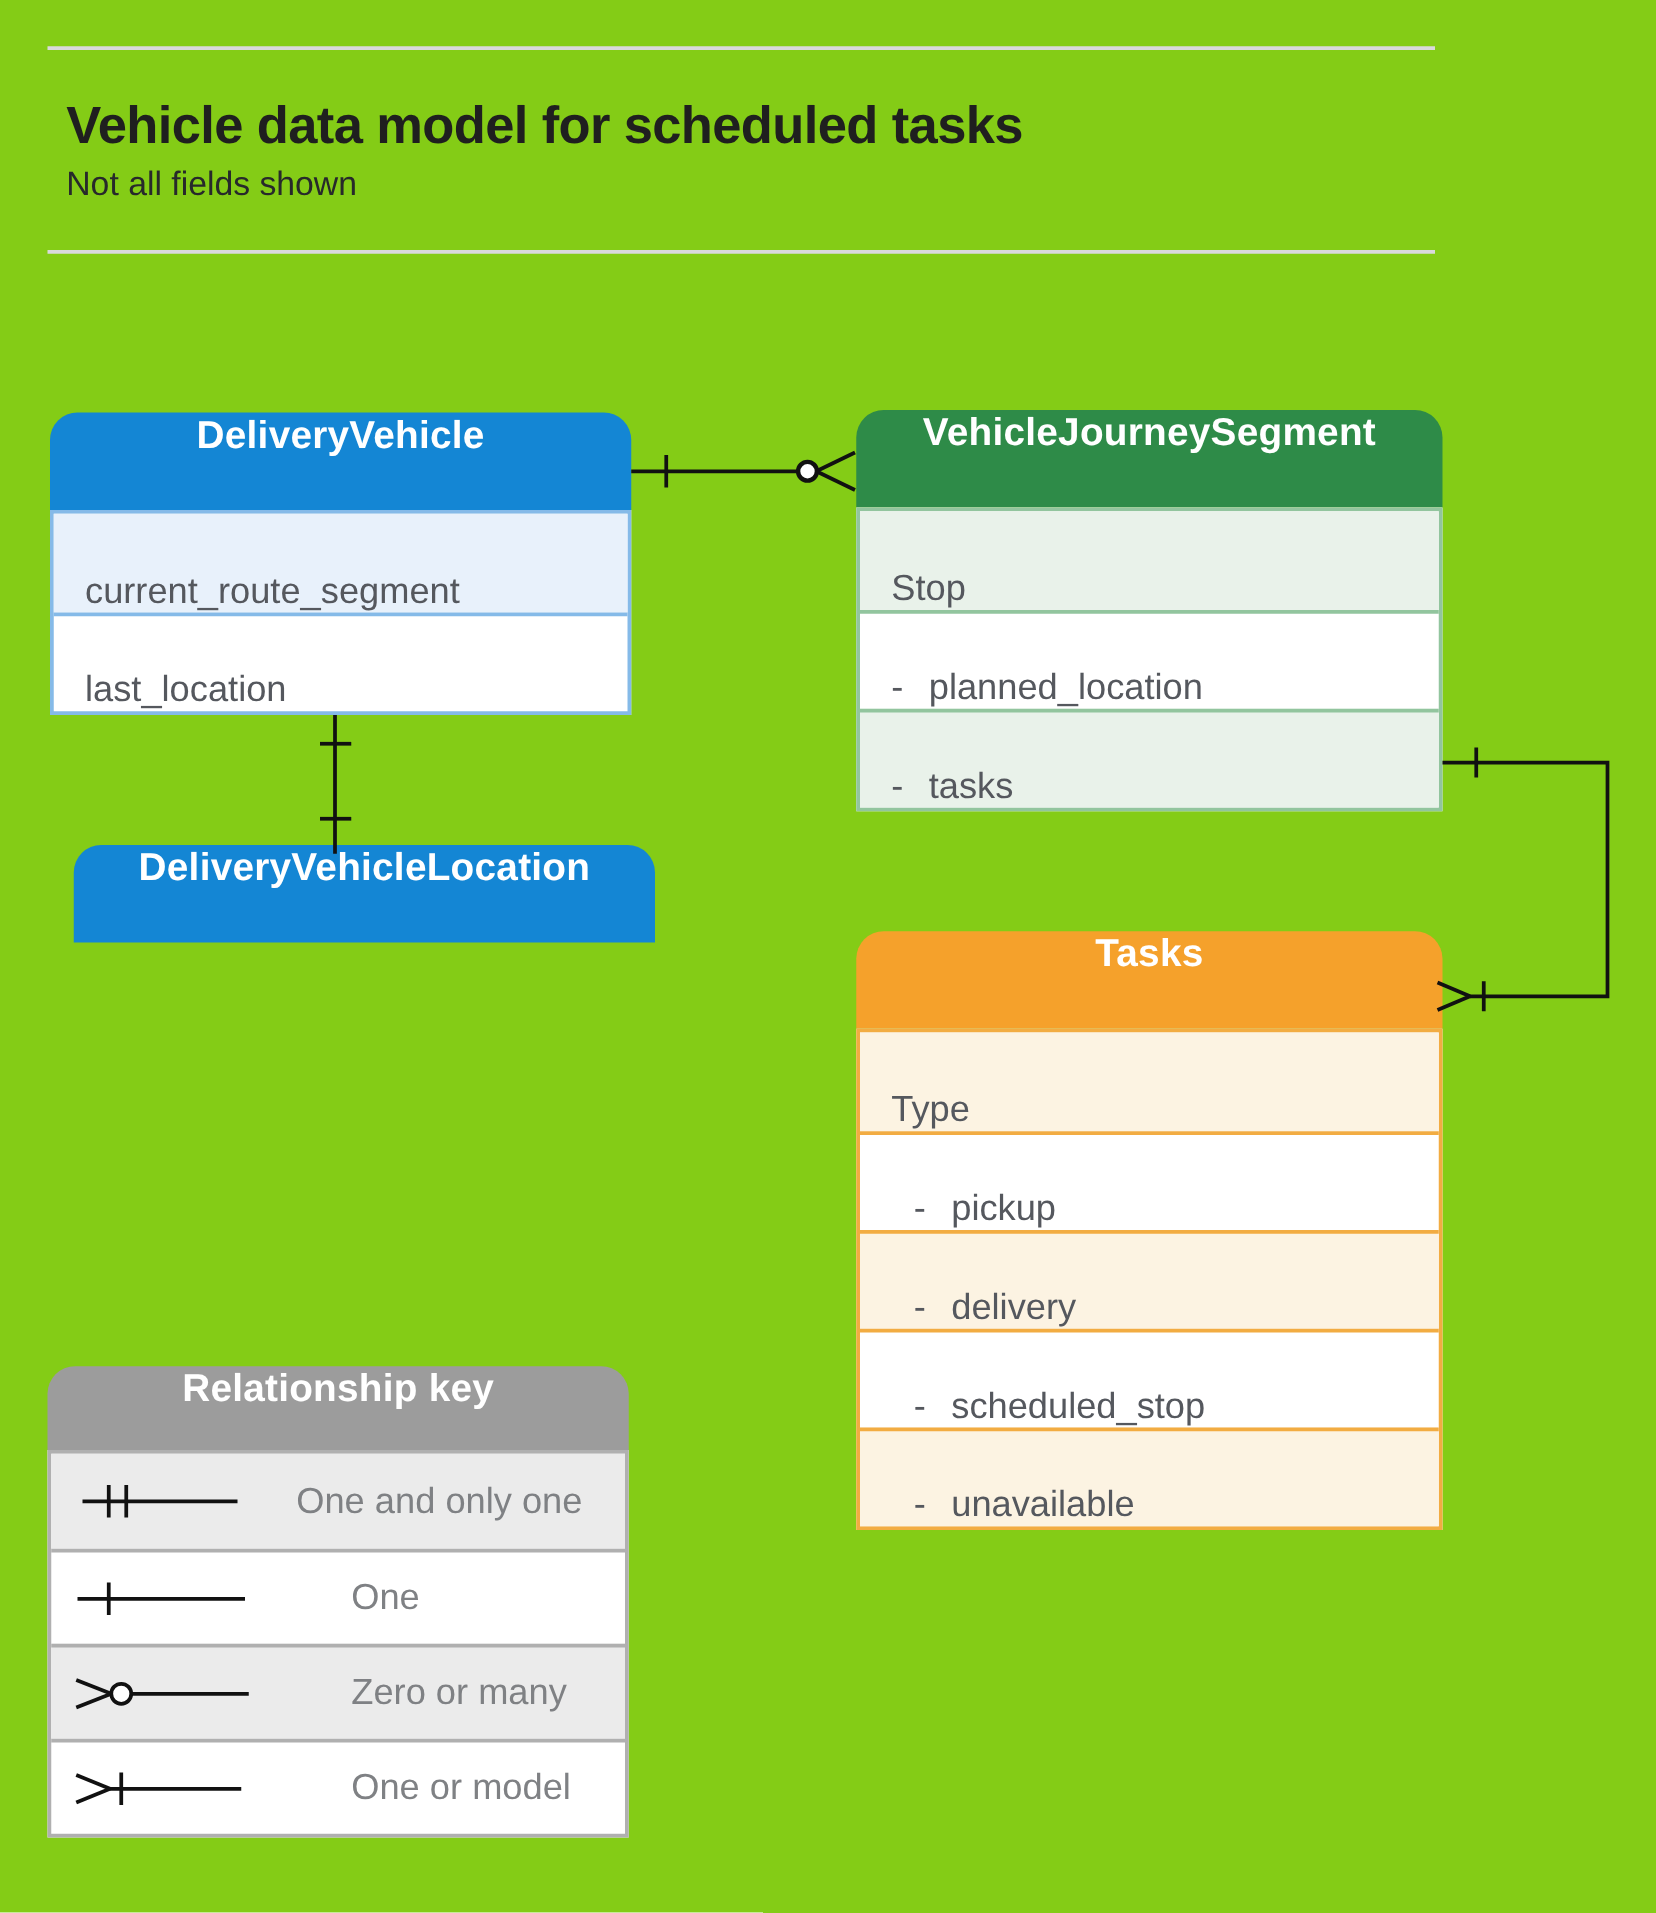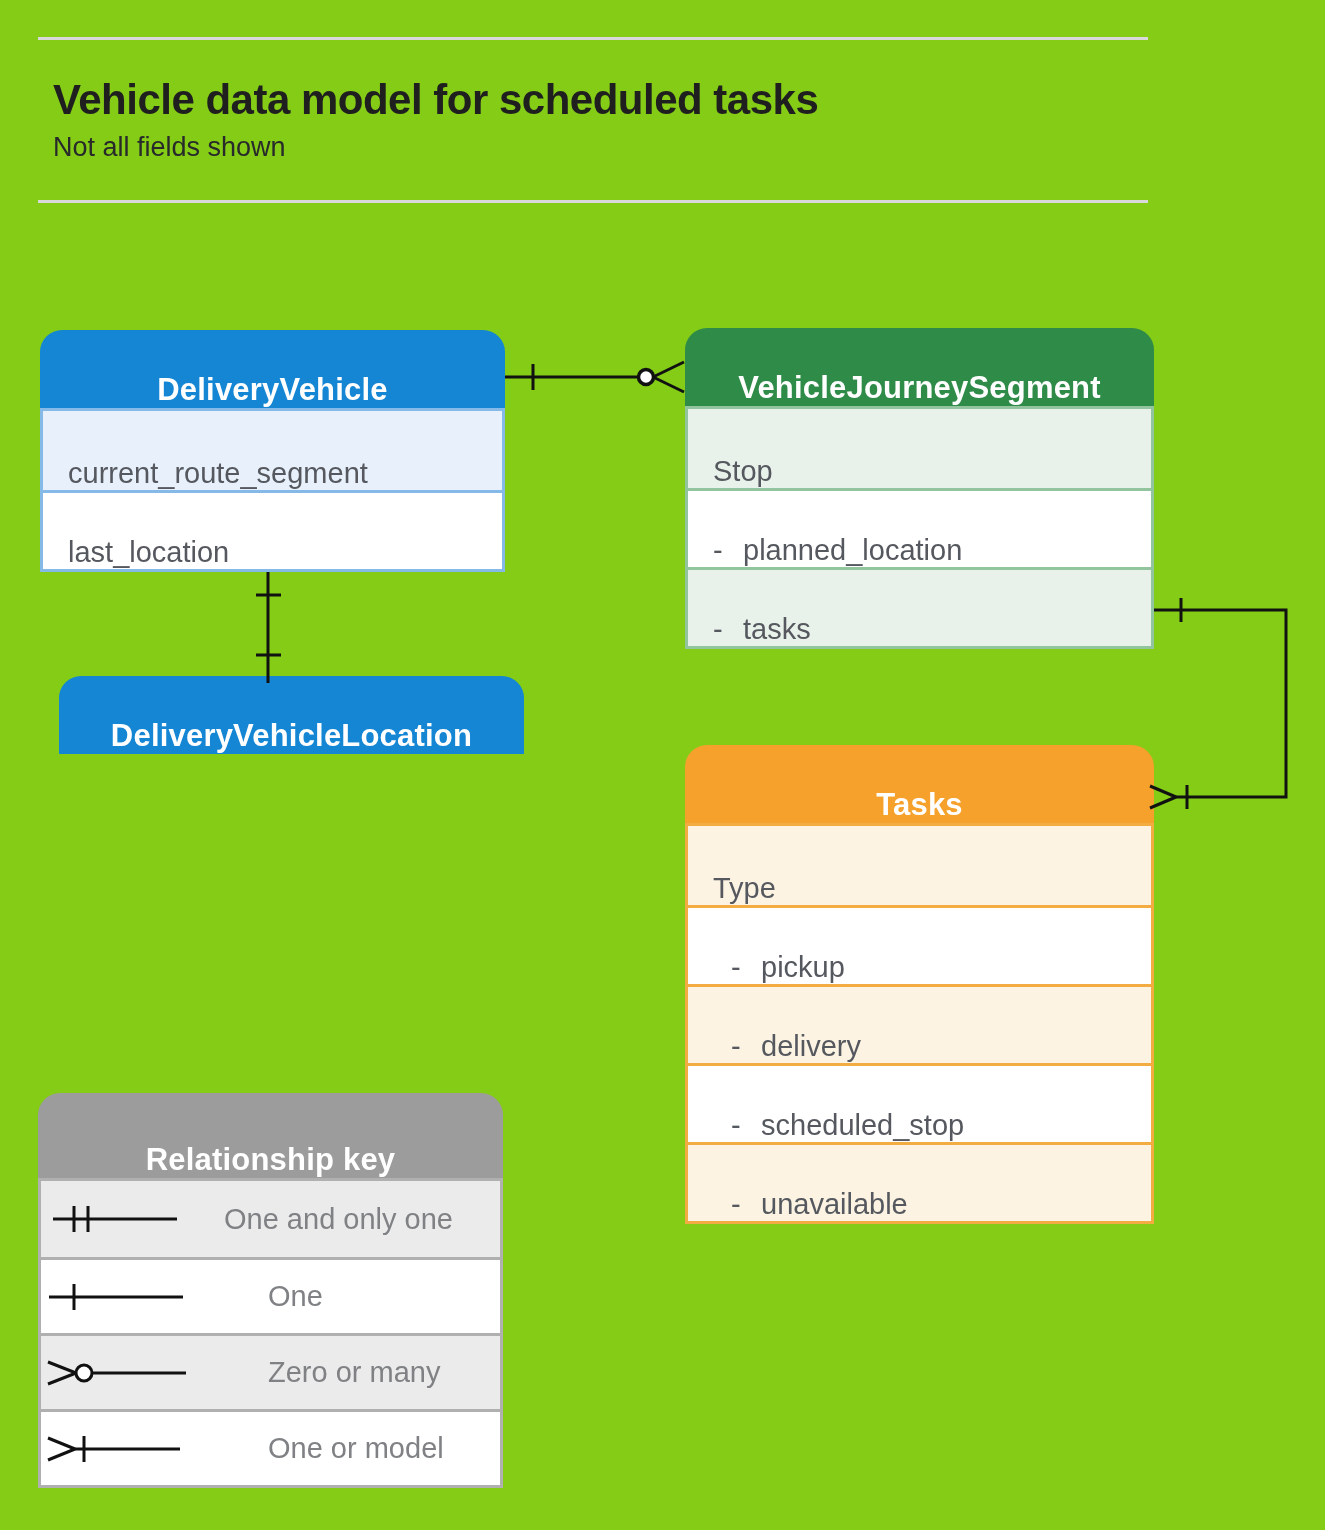--- a/index.html
+++ b/index.html
@@ -18,21 +18,21 @@
     font-size:42px;font-weight:bold;color:#1F1F1F;letter-spacing:-0.5px;
   }
   #page-subtitle{
     position:absolute;left:53px;top:132px;
     font-size:27px;color:#27292B;
   }
 
   .entity{position:absolute;}
   .entity-header{
     height:78px;border-radius:22px 22px 0 0;
-    display:flex;align-items:flex-end;justify-content:center;
+    display:flex;align-items:flex-start;justify-content:center;
     color:#fff;font-size:31px;font-weight:bold;letter-spacing:0.2px;
   }
   .entity-body{background:#fff;}
   .row{
     height:79px;display:flex;align-items:flex-end;
     padding-left:25px;box-sizing:border-box;
     font-size:29px;color:#55585E;
   }
   .dash{display:inline-block;width:30px;}
   
@@ -52,24 +52,24 @@
   .theme-orange .row:nth-child(odd){background:#FCF3E2;}
 
   .theme-gray .entity-header{background:#9C9C9C;}
   .theme-gray .entity-body{border:3px solid #B0B0B0;}
 
   #entity-delivery-vehicle{left:40px;top:330px;width:465px;}
   #entity-vehicle-journey-segment{left:685px;top:328px;width:469px;}
   #entity-delivery-vehicle-location{left:40px;top:676px;width:465px;padding-left:19px;}
   #entity-tasks{left:685px;top:745px;width:469px;}
   #relationship-key{left:38px;top:1093px;width:465px;}
-  #relationship-key .entity-header{height:85px;}
+  #relationship-key .entity-header{height:67px;}
   .key-row{
     height:76px;display:flex;align-items:center;
-    padding-left:5px;box-sizing:border-box;
+    padding-left:18px;box-sizing:border-box;
     font-size:29px;color:#7F8184;
   }
   #relationship-key .key-row + .key-row{border-top:3px solid #B0B0B0;gap:44px;}
   #relationship-key .key-row:nth-child(odd){background:#EBEBEB;}
   .key-symbol{flex:0 0 150px;margin-right:28px;}
   .key-symbol svg{display:block;}
 
   #connector-overlay{
     position:absolute;left:0;top:0;width:1325px;height:1530px;
     pointer-events:none;

